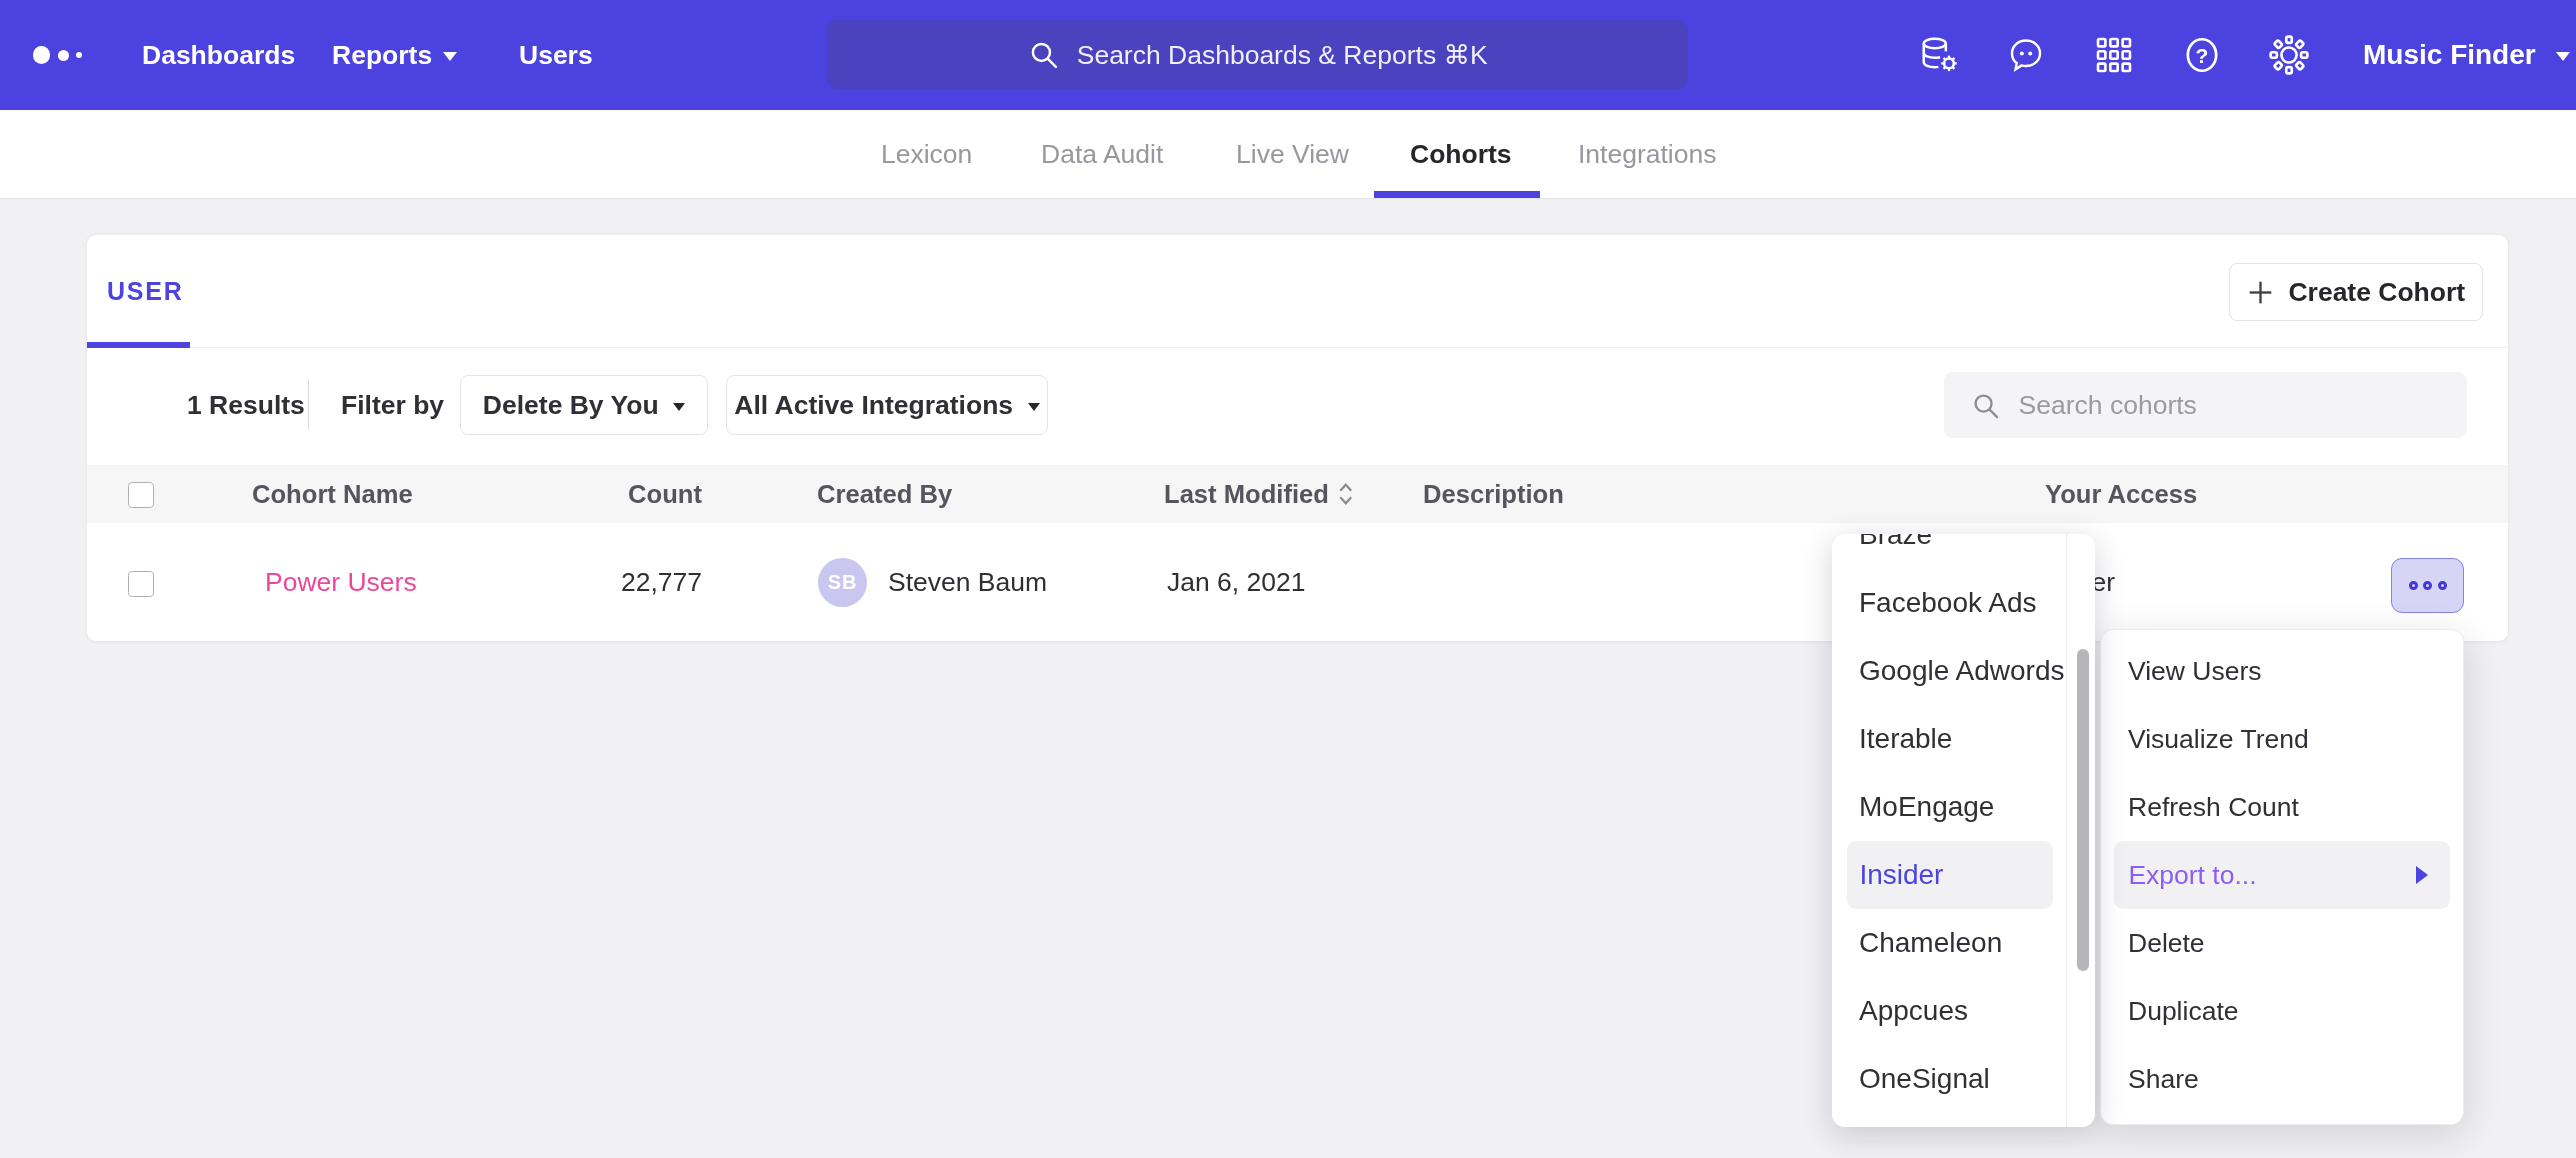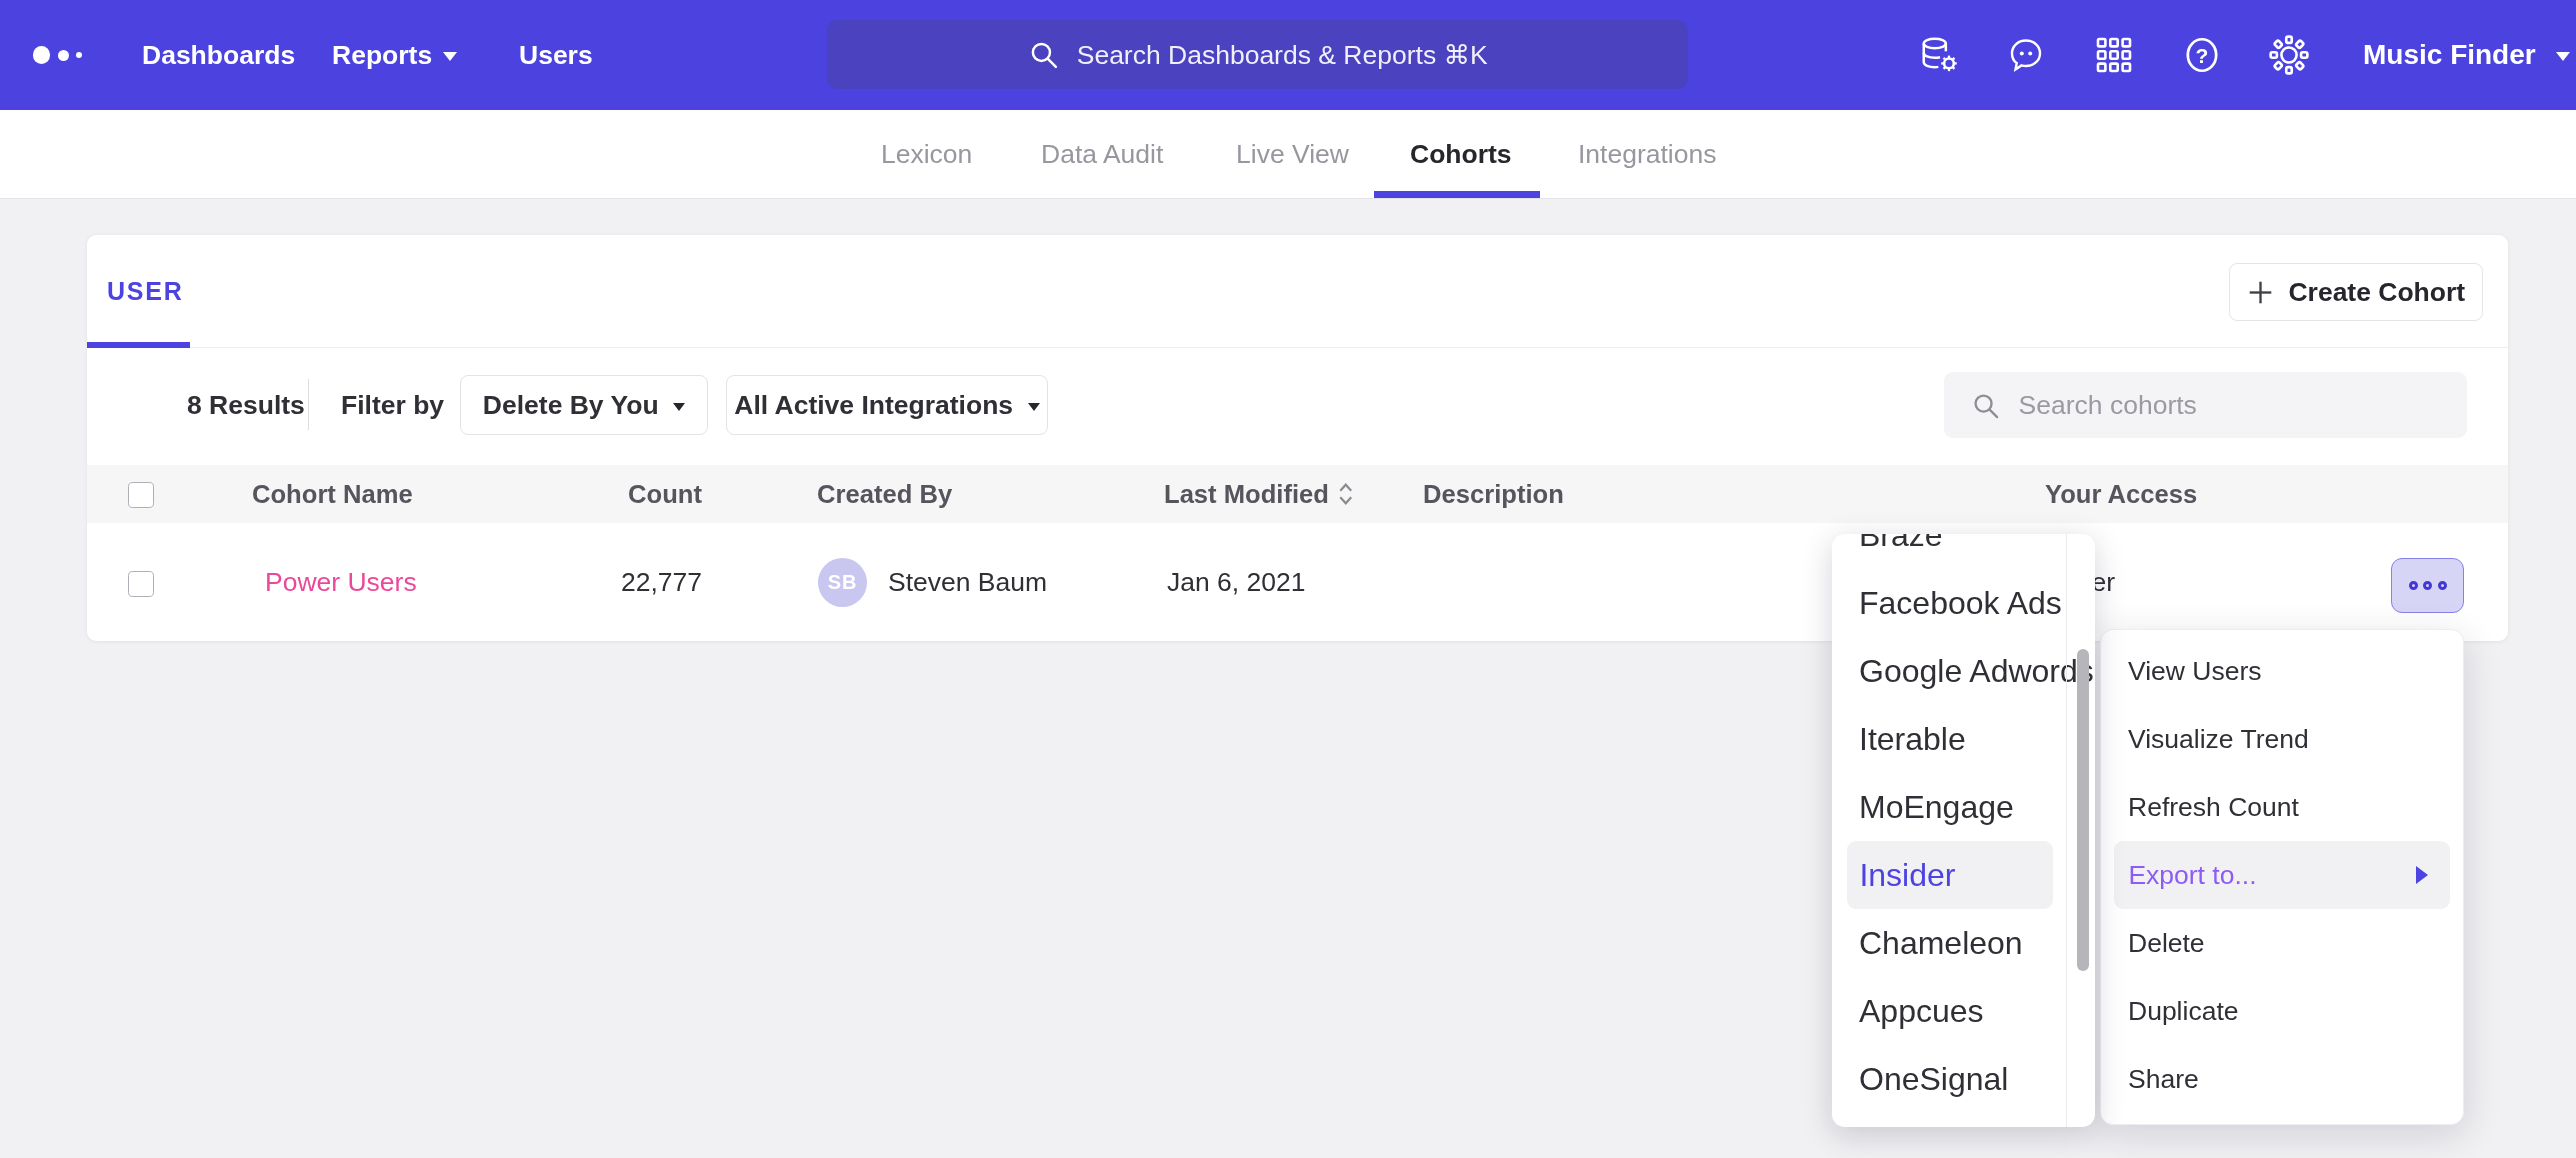--- a/index.html
+++ b/index.html
@@ -76,21 +76,21 @@
   .avatar { width:49px; height:49px; border-radius:50%; background:#c9c6f0; color:#fff; display:flex;
             align-items:center; justify-content:center; font-size:20px; font-weight:700; letter-spacing:0.9px; }
   .ooo-btn { position:absolute; left:2304px; top:323px; width:73px; height:55px; border-radius:11px;
              background:#d7d5f5; border:1.8px solid #8780e8; display:flex; align-items:center; justify-content:center;
              gap:5.5px; cursor:pointer; }
   .ooo-btn i { display:block; width:9px; height:9px; border:3.7px solid #4338d6; border-radius:50%; background:transparent; }
   
   .submenu { position:absolute; left:1832px; top:534px; width:263px; height:593px; background:#fff;
              border-radius:12.8px; box-shadow:0 7.3px 31px rgba(40,40,70,0.20); overflow:hidden; z-index:30; }
   .submenu .list { padding-bottom:9px; }
-  .submenu .item { height:68px; display:flex; align-items:center; padding-left:27px; font-size:32px; color:#2f2f36; cursor:pointer; }
+  .submenu .item { height:68px; display:flex; align-items:center; padding-left:27px; font-size:28px; color:#2f2f36; cursor:pointer; }
   .submenu .item.first { margin-top:-33px; }
   .submenu .item.hl { background:#f1f1f3; border-radius:9px; margin-left:14.6px; margin-right:42px; padding-left:12.8px; color:#4c43e1; }
   .sb-track { position:absolute; top:0; right:28px; width:0.9px; height:100%; background:#ebebee; }
   .sb-thumb { position:absolute; right:6.4px; top:115px; width:12px; height:322px; border-radius:6.4px; background:#b6b6ba; cursor:pointer; }
   .ctx-menu { position:absolute; left:2100px; top:629px; width:364px; height:496px; background:#fff;
               border:0.9px solid #ececf2; border-radius:12.8px; box-shadow:0 9px 37px rgba(40,40,70,0.16);
               padding-top:7.3px; z-index:25; }
   .ctx-menu .item { height:68px; display:flex; align-items:center; padding-left:27px; padding-right:22px;
                     font-size:26.5px; color:#2f2f36; cursor:pointer; }
   .ctx-menu .item.hl { background:#f1f1f3; border-radius:9px; margin-left:12.8px; margin-right:12.8px;
@@ -219,21 +219,21 @@
   <div class="tab-divider"></div>
 
   <div class="create-btn">
     <svg width="27" height="27" viewBox="0 0 30 30" stroke="#3f3f46" stroke-width="2.6">
       <line x1="15" y1="3" x2="15" y2="27"></line>
         <line x1="3" y1="15" x2="27" y2="15"></line>
     </svg>
     <span>Create Cohort</span>
   </div>
 
-  <div class="results">8 Results</div>
+  <div class="results">1 Results</div>
   <div class="vdivider"></div>
   <div class="filter-by">Filter by</div>
   <div class="dropdown dd1">
     <span>Delete By You</span>
     <span class="dd-caret"></span>
   </div>
   <div class="dropdown dd2">
     <span>All Active Integrations</span>
     <span class="dd-caret"></span>
   </div>

